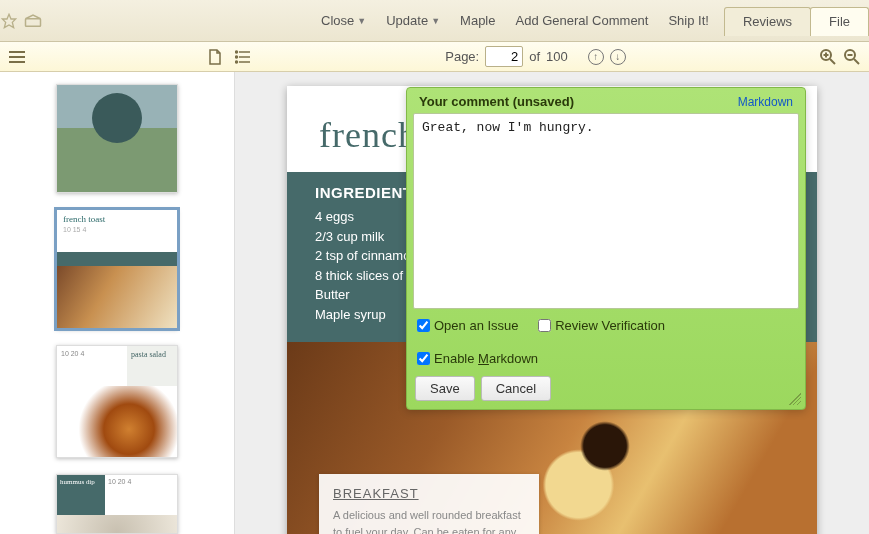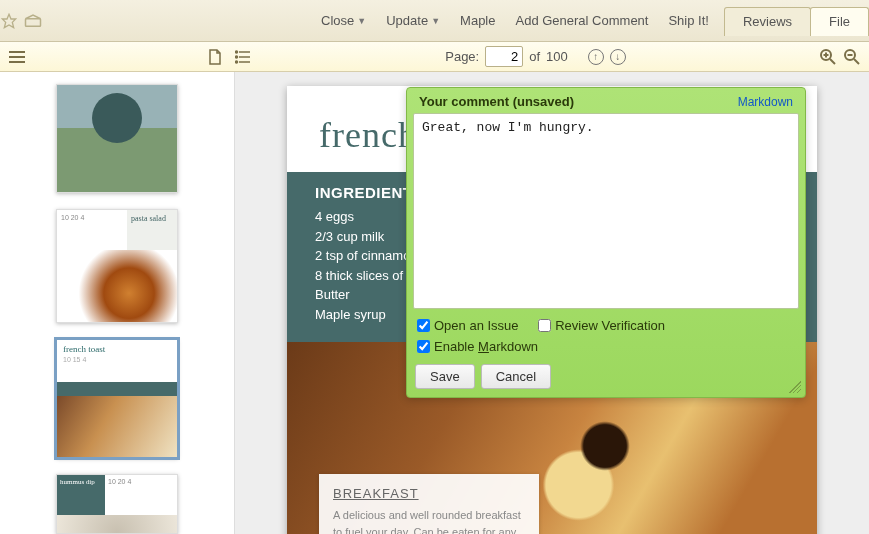--- a/index.html
+++ b/index.html
@@ -322,34 +322,34 @@
     </span>
   </div>
 </div>
 
 <div class="body">
 
   <div class="thumbs">
     <div class="thumb thumb1">
       <div class="t-img"></div>
     </div>
-    <div class="thumb thumb3">
-      <div class="p-top">
-        <div class="p-left">10  20  4</div>
-        <div class="p-right">pasta salad</div>
-      </div>
-      <div class="p-photo"></div>
-    </div>
     <div class="thumb thumb2 active">
       <div class="t-top">
         <div class="t-title">french toast</div>
         <div style="font-size:7px;color:#aaa;margin-top:2px;">10  15  4</div>
       </div>
       <div class="t-banner"></div>
       <div class="t-photo"></div>
+    </div>
+    <div class="thumb thumb3">
+      <div class="p-top">
+        <div class="p-left">10  20  4</div>
+        <div class="p-right">pasta salad</div>
+      </div>
+      <div class="p-photo"></div>
     </div>
     <div class="thumb thumb4">
       <div class="h-top">
         <div class="h-left">hummus dip</div>
         <div class="h-right">10  20  4</div>
       </div>
       <div class="h-photo"></div>
     </div>
   </div>
 
@@ -384,21 +384,21 @@
     <div>
       <label>
         <input type="checkbox" id="cb-open" checked="" style="">
         <span>Open an Issue</span>
       </label>
       <label>
         <input type="checkbox" id="cb-verify" style="">
         <span>Review Verification</span>
       </label>
     </div>
-    <div style="margin-top:4px;">
+    <div style="margin-top:16px;">
       <label>
         <input type="checkbox" id="cb-md" checked="" style="">
         <span><span>Enable </span><span class="u">M</span><span>arkdown</span></span>
       </label>
     </div>
   </div>
   <div class="c-btns">
     <button>Save</button>
     <button>Cancel</button>
   </div>

